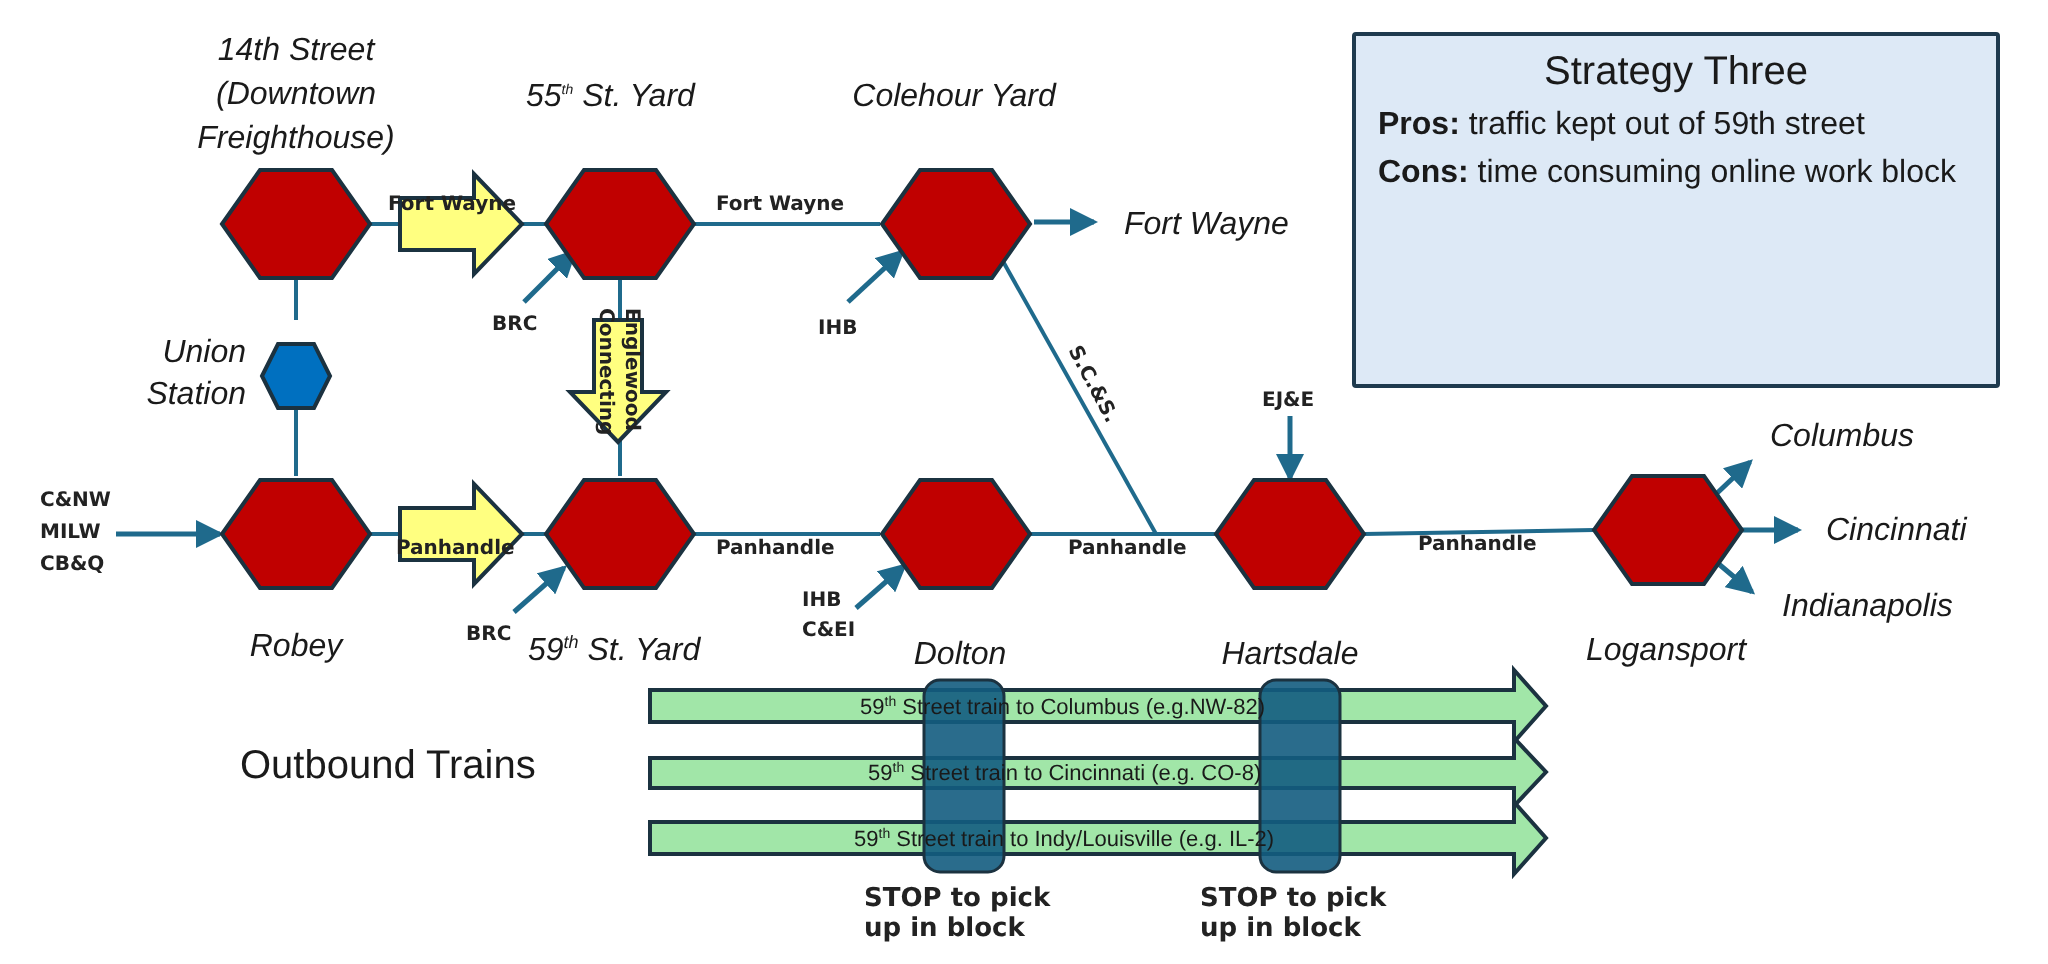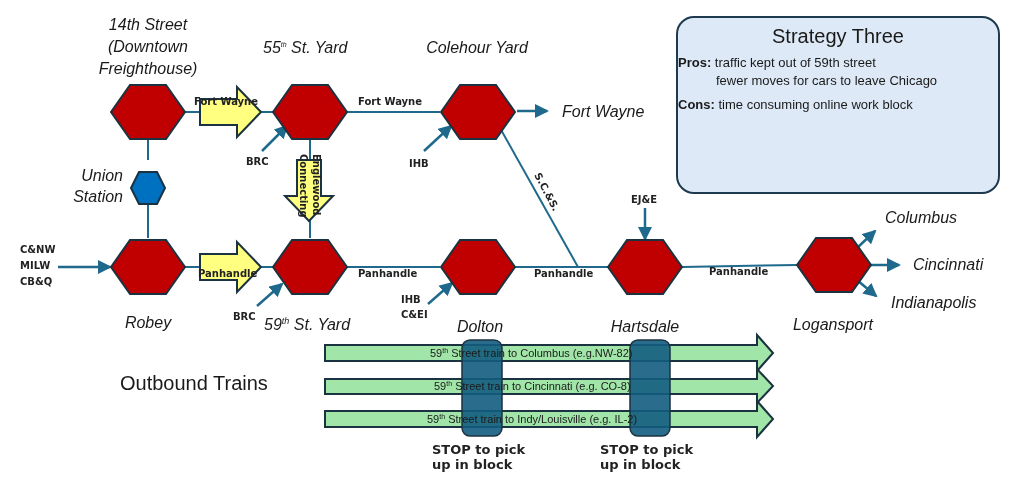--- a/index.html
+++ b/index.html
@@ -3,24 +3,24 @@
 <meta charset="utf-8">
 <style>
   html, body { margin:0; padding:0; background:#ffffff; }
   body { width:1024px; height:482px; position:relative; overflow:hidden; font-family:"Liberation Sans", sans-serif; }
   svg#diagram { position:absolute; left:0; top:0; }
   .yard-label { font-family:"Liberation Sans", sans-serif; font-style:italic; font-size:16px; fill:#1a1a1a; }
   .line-label { font-family:"DejaVu Sans", sans-serif; font-weight:bold; font-size:10px; fill:#222; }
   .rr-label { font-family:"DejaVu Sans", sans-serif; font-weight:bold; font-size:10px; fill:#222; }
   .train-text { font-family:"Liberation Sans", sans-serif; font-size:11px; fill:#1a1a1a; }
   .sup { font-size:7px; }
-  .strategy-box { position:absolute; left:676px; top:16px; width:324px; height:178px; background:#dde9f6; border:2px solid #1e3a4e; border-radius:18px; box-sizing:border-box; font-family:"Liberation Sans", sans-serif; color:#1a1a1a; }
+  .strategy-box { position:absolute; left:676px; top:16px; width:324px; height:178px; background:#dde9f6; border:2px solid #1e3a4e; border-radius:2px; box-sizing:border-box; font-family:"Liberation Sans", sans-serif; color:#1a1a1a; }
   .strategy-title { text-align:center; font-size:20px; margin-top:7px; }
   .strategy-desc { text-align:center; font-size:13px; margin-top:6px; line-height:18px; padding:0 14px; }
-  .pc { font-size:13px; margin-top:6px; line-height:18px; }
+  .pc { font-size:16px; margin-top:6px; line-height:18px; padding-left:11px; }
   .pc b { font-weight:bold; }
   .pc .cont { padding-left:38px; display:block; }
   .pc .cont2 { padding-left:45px; display:block; }
   .outbound-title { position:absolute; left:120px; top:372px; font-size:20px; font-family:"Liberation Sans", sans-serif; color:#1a1a1a; }
   .stop-note { position:absolute; font-family:"DejaVu Sans", sans-serif; font-weight:bold; font-size:13px; text-align:left; color:#222; line-height:15px; width:100px; }
 </style>
 </head>
 <body>
 
 <svg id="diagram" width="1024" height="482" viewBox="0 0 1024 482" xmlns="http://www.w3.org/2000/svg">
@@ -139,21 +139,20 @@
     <text class="train-text" x="434" y="390"><tspan>59</tspan><tspan dy="-4" font-size="7">th</tspan><tspan dy="4"> Street train to Cincinnati (e.g. CO-8)</tspan></text>
     <text class="train-text" x="427" y="423"><tspan>59</tspan><tspan dy="-4" font-size="7">th</tspan><tspan dy="4"> Street train to Indy/Louisville (e.g. IL-2)</tspan></text>
   </g>
 </svg>
 
 <div class="strategy-box">
   <div class="strategy-title">Strategy Three</div>
   <div class="pc">
     <b>Pros:</b>
     <span>traffic kept out of 59th street</span>
-    <span class="cont">fewer moves for cars to leave Chicago</span>
   </div>
   <div class="pc">
     <b>Cons:</b>
     <span>time consuming online work block</span>
   </div>
 </div>
 
 <div class="outbound-title">Outbound Trains</div>
 
 <div class="stop-note" style="left:432px; top:442px;">

